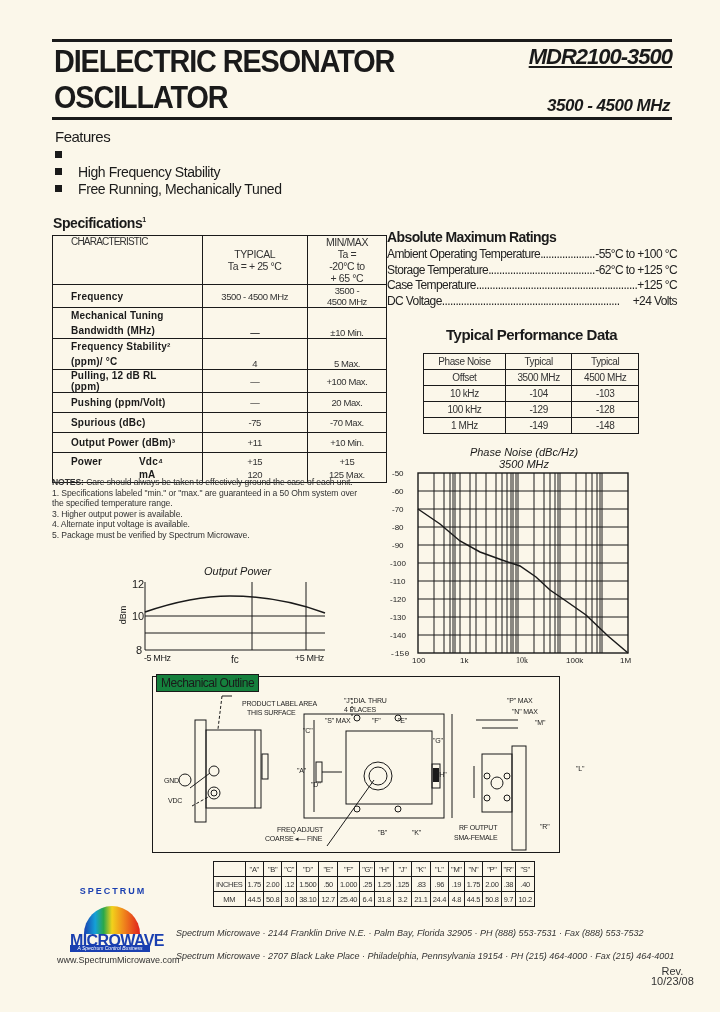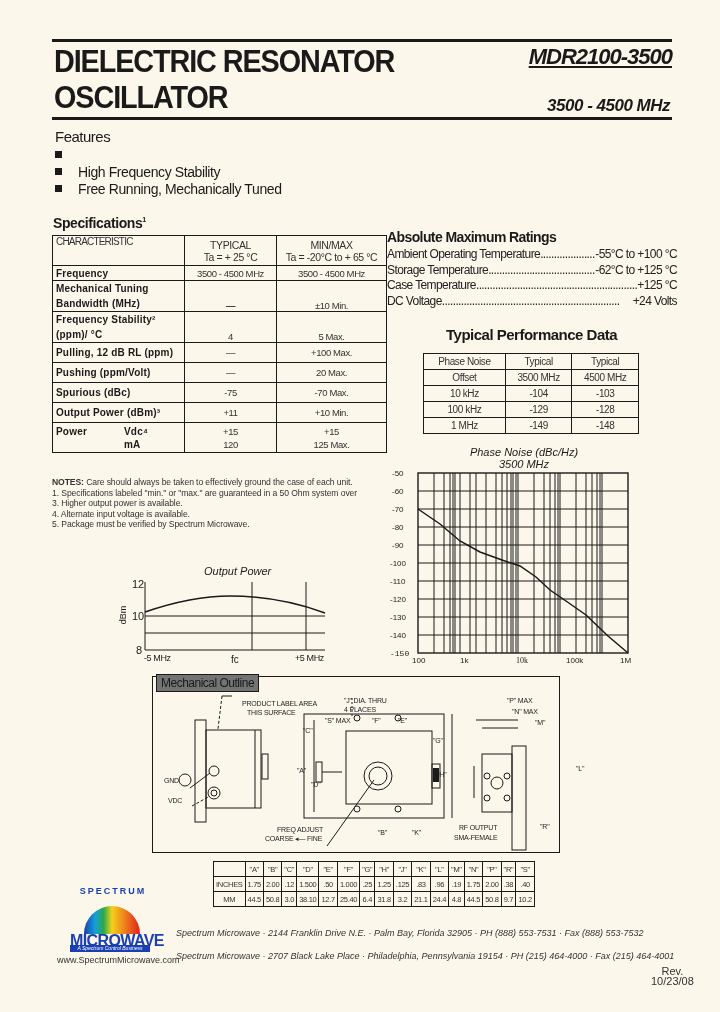--- a/index.html
+++ b/index.html
@@ -9,21 +9,21 @@
   }
   .abs { position:absolute; }
   .rule { position:absolute; left:52px; width:620px; height:3px; background:#1a1a1a; }
   .title { font-weight:bold; font-size:31px; letter-spacing:-1.2px; line-height:36px; transform:scaleX(0.93); transform-origin:left; }
   .model { font-weight:bold; font-style:italic; font-size:22px; text-decoration:underline; letter-spacing:-1px; }
   .band { font-weight:bold; font-style:italic; font-size:17px; letter-spacing:-0.5px; }
   .h2 { font-size:15px; letter-spacing:-0.5px; }
   .feat { font-size:14px; letter-spacing:-0.4px; display:flex; align-items:center; height:17px; }
   .feat .sq { width:7px; height:7px; background:#1a1a1a; margin-right:16px; margin-left:3px; }
   table.spec { border-collapse:collapse; position:absolute; left:52px; top:235px; width:335px; font-size:10px; }
-  table.spec td { border:1.5px solid #1a1a1a; padding:0 3px; vertical-align:middle; }
+  table.spec td { border:1.5px solid #1a1a1a; padding:0 18px; vertical-align:middle; }
   table.spec td.c { text-align:center; color:#333; font-size:9.5px; letter-spacing:-0.4px; }
   table.spec td.lbl { font-weight:bold; font-size:10px; letter-spacing:0.2px; }
   .notes { font-size:8.6px; line-height:10.6px; color:#333; letter-spacing:-0.1px; }
   .amr-row { display:flex; font-size:12px; letter-spacing:-0.6px; height:15.5px; line-height:15.5px; color:#222; }
   .amr-row .dots { flex:1; overflow:hidden; white-space:nowrap; }
   table.pn { border-collapse:collapse; position:absolute; left:423px; top:353px; width:216px; font-size:10px; }
   table.pn td { border:1px solid #1a1a1a; text-align:center; padding:0; height:15px; color:#333; letter-spacing:-0.4px; }
   .axlbl { font-size:8px; color:#222; position:absolute; }
   table.dim { border-collapse:collapse; position:absolute; left:213px; top:861px; font-size:7.5px; }
   table.dim td { border:1px solid #1a1a1a; text-align:center; padding:0 2px; height:14px; color:#333; letter-spacing:-0.3px; }
@@ -131,20 +131,21 @@
           <div>+15</div>
           <div>125 Max.</div>
         </td>
   </tr>
 </tbody>
   </table>
 
 <div class="abs notes" style="left:52px;top:477px;width:340px;">
   <div><b>NOTES:</b><span> Care should always be taken to effectively ground the case of each unit.</span></div>
   <div>1. Specifications labeled "min." or "max." are guaranteed in a 50 Ohm system over</div>
+  <div>the specified temperature range.</div>
   <div>3. Higher output power is available.</div>
   <div>4. Alternate input voltage is available.</div>
   <div>5. Package must be verified by Spectrum Microwave.</div>
 </div>
 
 <div class="abs" style="left:100px;top:560px;width:240px;height:110px;">
   <div class="abs" style="left:104px;top:5px;font-size:11px;font-style:italic;">Output Power</div>
   <div class="abs" style="left:32px;top:18px;font-size:11px;">12</div>
   <div class="abs" style="left:32px;top:50px;font-size:11px;">10</div>
   <div class="abs" style="left:36px;top:84px;font-size:11px;">8</div>
@@ -278,21 +279,21 @@
   <div class="axlbl" style="left:0px;top:191px;">-140</div>
   <div class="axlbl" style="left:0px;top:209px;font-family:Liberation Mono, monospace;">-150</div>
   <div class="axlbl" style="left:22px;top:216px;">100</div>
   <div class="axlbl" style="left:70px;top:216px;">1k</div>
   <div class="axlbl" style="left:126px;top:216px;font-family:Liberation Serif, serif;">10k</div>
   <div class="axlbl" style="left:176px;top:216px;">100k</div>
   <div class="axlbl" style="left:230px;top:216px;">1M</div>
 </div>
 
 <div class="abs" style="left:152px;top:676px;width:408px;height:177px;border:1.5px solid #1a1a1a;box-sizing:border-box;"></div>
-<div class="abs" style="left:156px;top:674px;border:1.5px solid #1a1a1a;background:#737373;padding:1px 4px;font-size:12px;letter-spacing:-0.5px;">Mechanical Outline</div>
+<div class="abs" style="left:156px;top:674px;border:1.5px solid #1a1a1a;background:#15803d;padding:1px 4px;font-size:12px;letter-spacing:-0.5px;">Mechanical Outline</div>
 
 <svg class="abs" style="left:152px;top:676px;" width="408" height="177">
   <g fill="none" stroke="#1a1a1a" stroke-width="1">
 
     <rect x="43" y="44" width="11" height="102"></rect>
     <rect x="54" y="54" width="55" height="78"></rect>
     <line x1="103" y1="54" x2="103" y2="132"></line>
     <circle cx="33" cy="104" r="6" transform="translate(0,0)"></circle>
     <circle cx="62" cy="95" r="5"></circle>
     <circle cx="62" cy="117" r="6"></circle>

